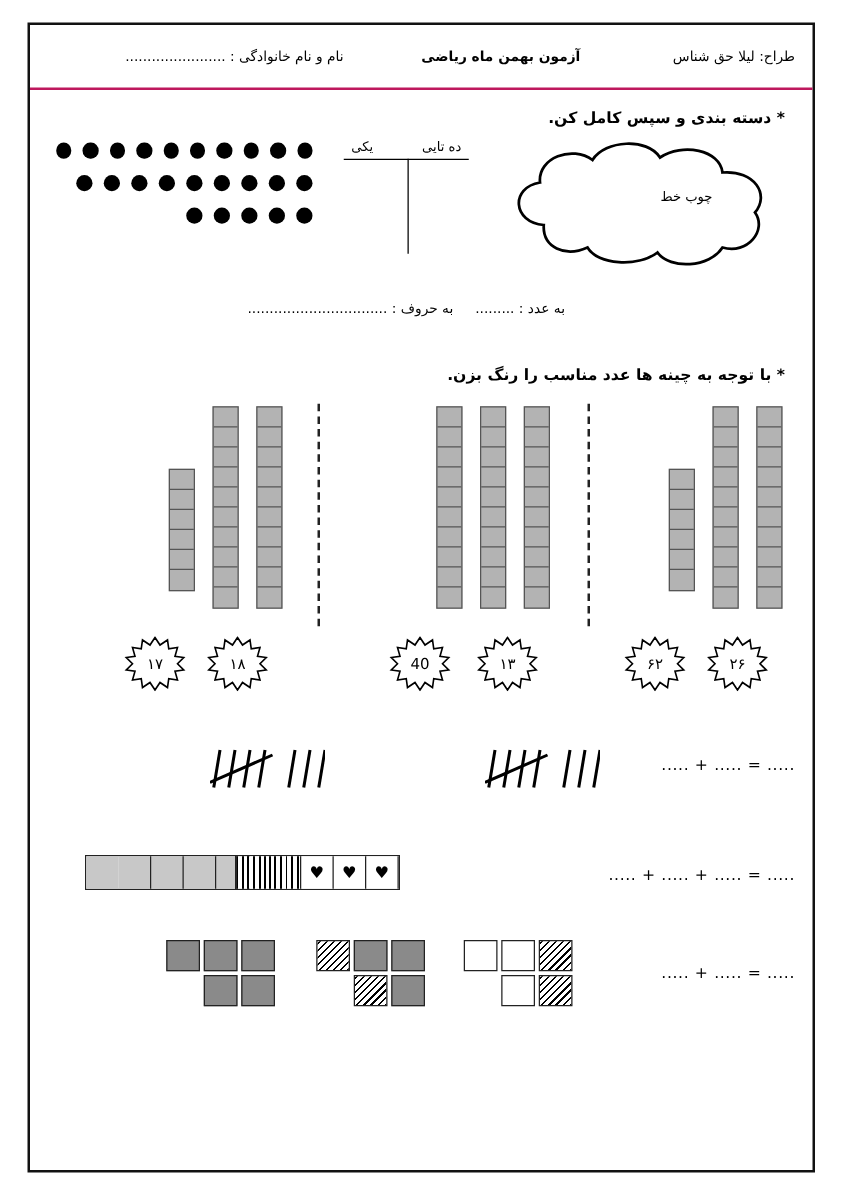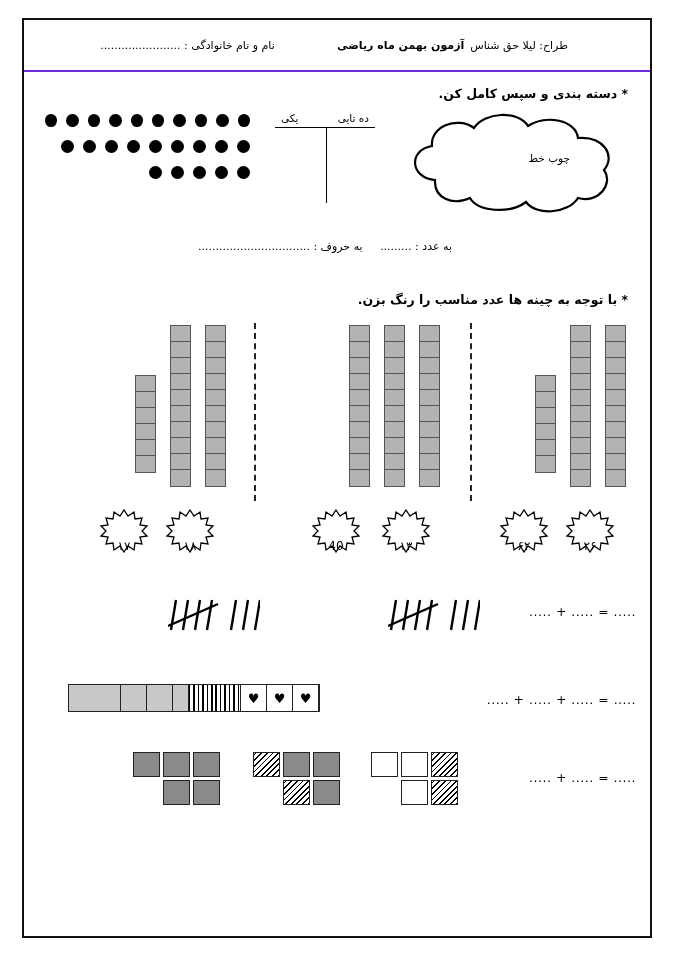--- a/index.html
+++ b/index.html
@@ -21,35 +21,35 @@
     top: 18px;
     width: 630px;
     height: 920px;
     border: 2px solid #111;
     background: #fff;
     box-sizing: border-box;
   }
   
   .header {
     height: 52px;
-    border-bottom: 2px solid #6d28d9;
+    border-bottom: 2px solid #be185d;
     display: flex;
     flex-direction: row-reverse;
     align-items: center;
     box-sizing: border-box;
     padding: 0 14px;
     font-size: 11px;
   }
   .header .cell {
     white-space: nowrap;
     direction: rtl;
   }
   .h-name { width: 40%; text-align: right; }
   .h-title { width: 32%; text-align: right; font-weight: bold; }
-  .h-author { width: 28%; text-align: left; padding-left: 6px; }
+  .h-author { width: 28%; text-align: right; padding-left: 6px; }
   .dotline { letter-spacing: 1px; }
 
   
   .prompt {
     direction: rtl;
     text-align: right;
     font-size: 12.5px;
     font-weight: bold;
     padding: 0 22px;
   }
@@ -175,21 +175,21 @@
     top: 190px;
     left: 0;
     right: 0;
     height: 50px;
   }
   .badge {
     position: absolute;
     width: 52px;
     height: 44px;
     display: flex;
-    align-items: flex-end;
+    align-items: center;
     justify-content: center;
     font-size: 12px;
     color: #000;
   }
   .badge svg { position: absolute; inset: 0; }
   .badge span { position: relative; z-index: 2; direction: rtl; }
 
   
   .sec3 { position: relative; height: 310px; }
   .sec3 .prompt { padding-top: 6px; }

